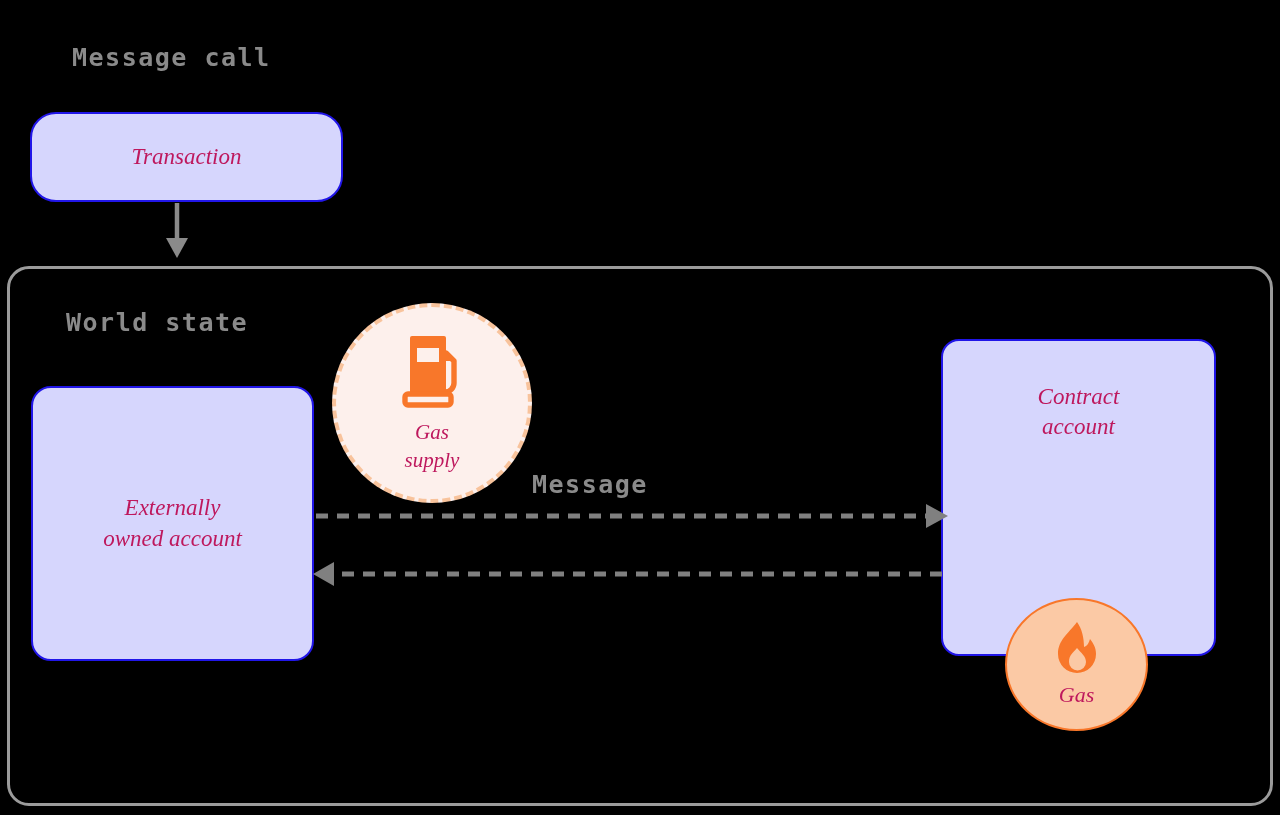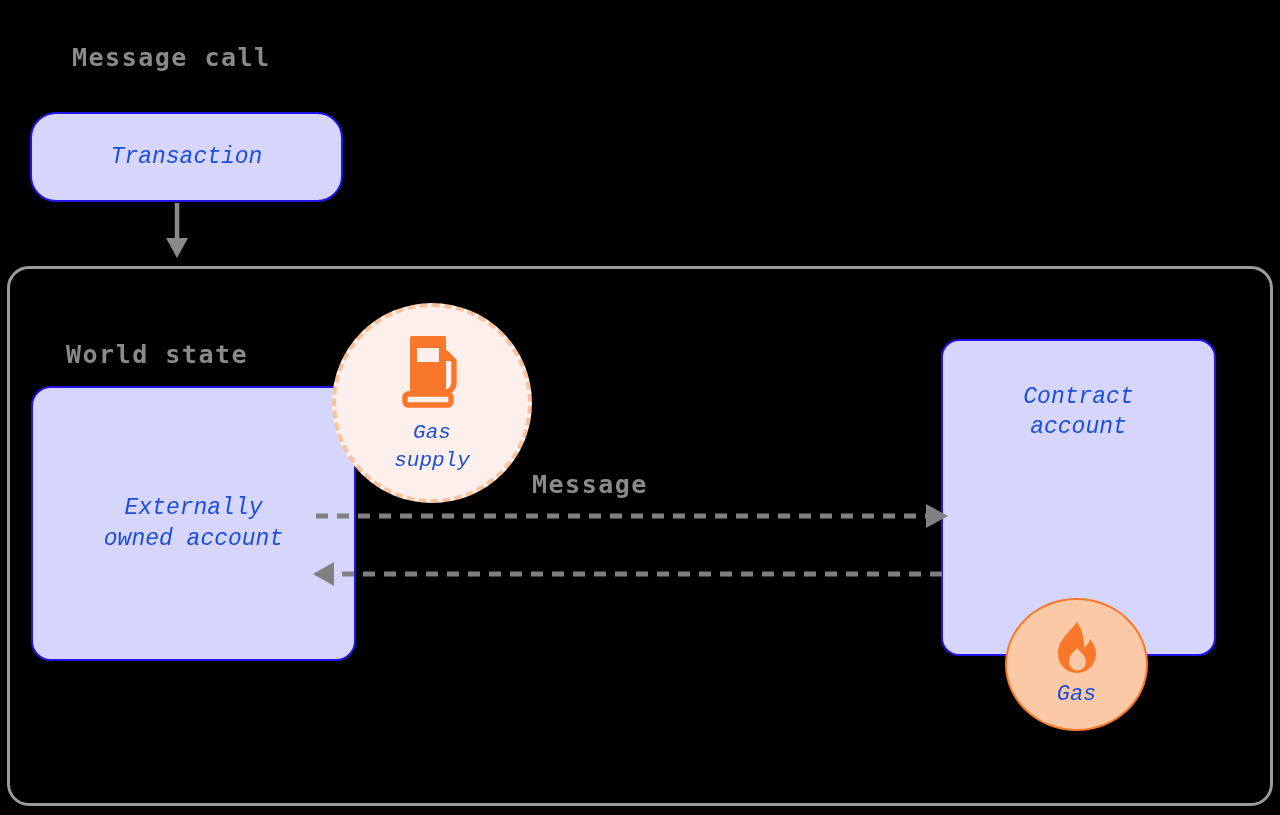--- a/index.html
+++ b/index.html
@@ -20,22 +20,22 @@
   .heading {
     position: absolute;
     color: #8a8a8a;
     font-family: "DejaVu Sans Mono", "Liberation Mono", monospace;
     font-weight: bold;
     font-size: 25px;
     letter-spacing: 1.5px;
     white-space: nowrap;
   }
   .node-label {
-    color: #1d4ed8;
-    font-family: Liberation Mono, monospace;
+    color: #be185d;
+    font-family: Liberation Serif, serif;
     font-style: italic;
     font-size: 23px;
     line-height: 1.32;
     text-align: center;
     white-space: pre-line;
   }
 
   
   .lav-box {
     position: absolute;
@@ -46,21 +46,21 @@
     align-items: center;
     justify-content: center;
   }
   #transaction-box {
     left: 30px;  top: 112px;
     width: 313px; height: 90px;
     border-radius: 26px;
   }
   #eoa-box {
     left: 31px; top: 386px;
-    width: 325px; height: 275px;
+    width: 283px; height: 275px;
     border-radius: 20px;
   }
   #contract-box {
     left: 941px; top: 339px;
     width: 275px; height: 317px;
     border-radius: 18px;
     display: block;
     padding-left: 29px;
   }
   #contract-title {
@@ -115,21 +115,21 @@
 
   
   #arrow-layer {
     position: absolute;
     left: 0; top: 0;
     width: 1280px; height: 815px;
     pointer-events: none;
   }
   #message-label { left: 532px; top: 470px; }
   #msg-call-title { left: 72px; top: 43px; }
-  #world-state-title { left: 66px; top: 308px; margin-top: 32px; }
+  #world-state-title { left: 66px; top: 308px; }
 </style>
 </head>
 <body>
 
 <div id="stage">
 
   <div class="heading" id="msg-call-title">Message call</div>
 
   <div class="lav-box" id="transaction-box">
     <span class="node-label">Transaction</span>

